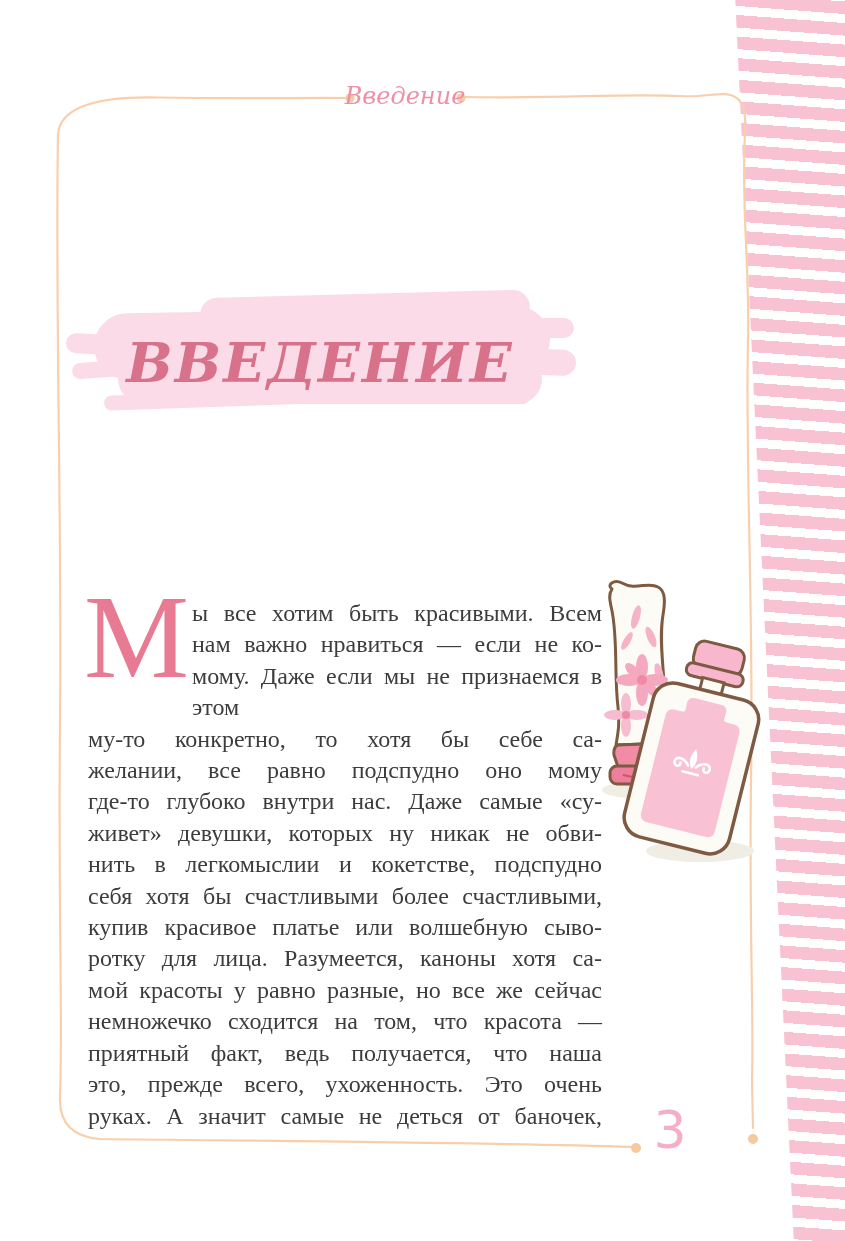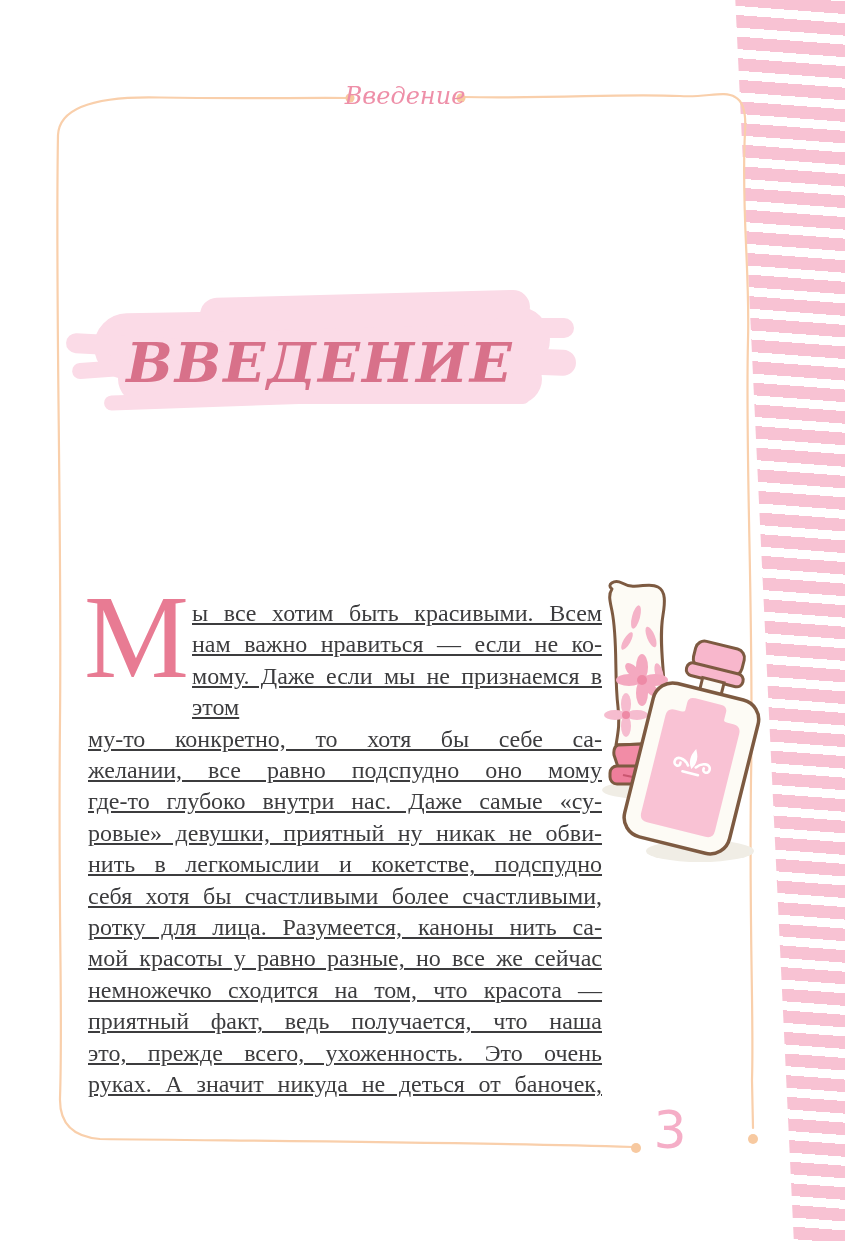--- a/index.html
+++ b/index.html
@@ -28,21 +28,21 @@
   
   .splash-svg{position:absolute;left:60px;top:288px;width:520px;height:150px;z-index:2;}
   .chapter-title{
     position:absolute;left:60px;top:330px;width:520px;text-align:center;
     font-family:"DejaVu Serif", serif;font-weight:bold;font-style:italic;
     font-size:55px;letter-spacing:2px;color:#d8718a;z-index:3;
   }
   
   .body-text{
     position:absolute;left:88px;top:598px;width:514px;z-index:3;
-    font-size:24px;line-height:31.4px;color:#3c3c3e;text-decoration:underline;
+    font-size:24px;line-height:31.4px;color:#3c3c3e;
   }
   .dc-spacer{float:left;width:104px;height:96px;}
   .dropcap{
     position:absolute;left:84px;top:579px;z-index:4;
     font-size:118px;line-height:118px;color:#e87b93;
     font-family:"Liberation Serif", serif;
   }
   .line{text-align:justify;text-align-last:justify;white-space:normal;}
   
   .page-number{
@@ -94,29 +94,30 @@
 <div class="dropcap">М</div>
 
 <div class="body-text">
   <div class="dc-spacer"></div>
   <div class="line">ы все хотим быть красивыми. Всем</div>
   <div class="line">нам важно нравиться — если не ко-</div>
   <div class="line">мому. Даже если мы не признаемся в этом</div>
   <div class="line">му-то конкретно, то хотя бы себе са-</div>
   <div class="line">желании, все равно подспудно оно мому</div>
   <div class="line">где-то глубоко внутри нас. Даже самые «су-</div>
-  <div class="line">ровые» девушки, приятный ну никак не обви-</div>
+  <div class="line">живет» девушки, которых ну никак не обви-</div>
   <div class="line">нить в легкомыслии и кокетстве, подспудно</div>
   <div class="line">себя хотя бы счастливыми более счастливыми,</div>
-  <div class="line">ротку для лица. Разумеется, каноны нить са-</div>
+  <div class="line">купив красивое платье или волшебную сыво-</div>
+  <div class="line">ротку для лица. Разумеется, каноны хотя са-</div>
   <div class="line">мой красоты у равно разные, но все же сейчас</div>
   <div class="line">немножечко сходится на том, что красота —</div>
   <div class="line">приятный факт, ведь получается, что наша</div>
   <div class="line">это, прежде всего, ухоженность. Это очень</div>
-  <div class="line">руках. А значит никуда не деться от баночек,</div>
+  <div class="line">руках. А значит самые не деться от баночек,</div>
 </div>
 
 <svg class="illustration" viewBox="0 0 195 295">
 
   <ellipse cx="66" cy="215" rx="42" ry="9" fill="#f0ede5"></ellipse>
   <ellipse cx="122" cy="276" rx="54" ry="11" fill="#f0ede5"></ellipse>
 
   <g>
     <path d="M 34 14 C 28 10, 36 4, 44 8 C 58 16, 70 6, 80 12 C 88 16, 87 28, 85 40
              C 80 70, 88 100, 86 130 C 85 148, 90 160, 92 168

